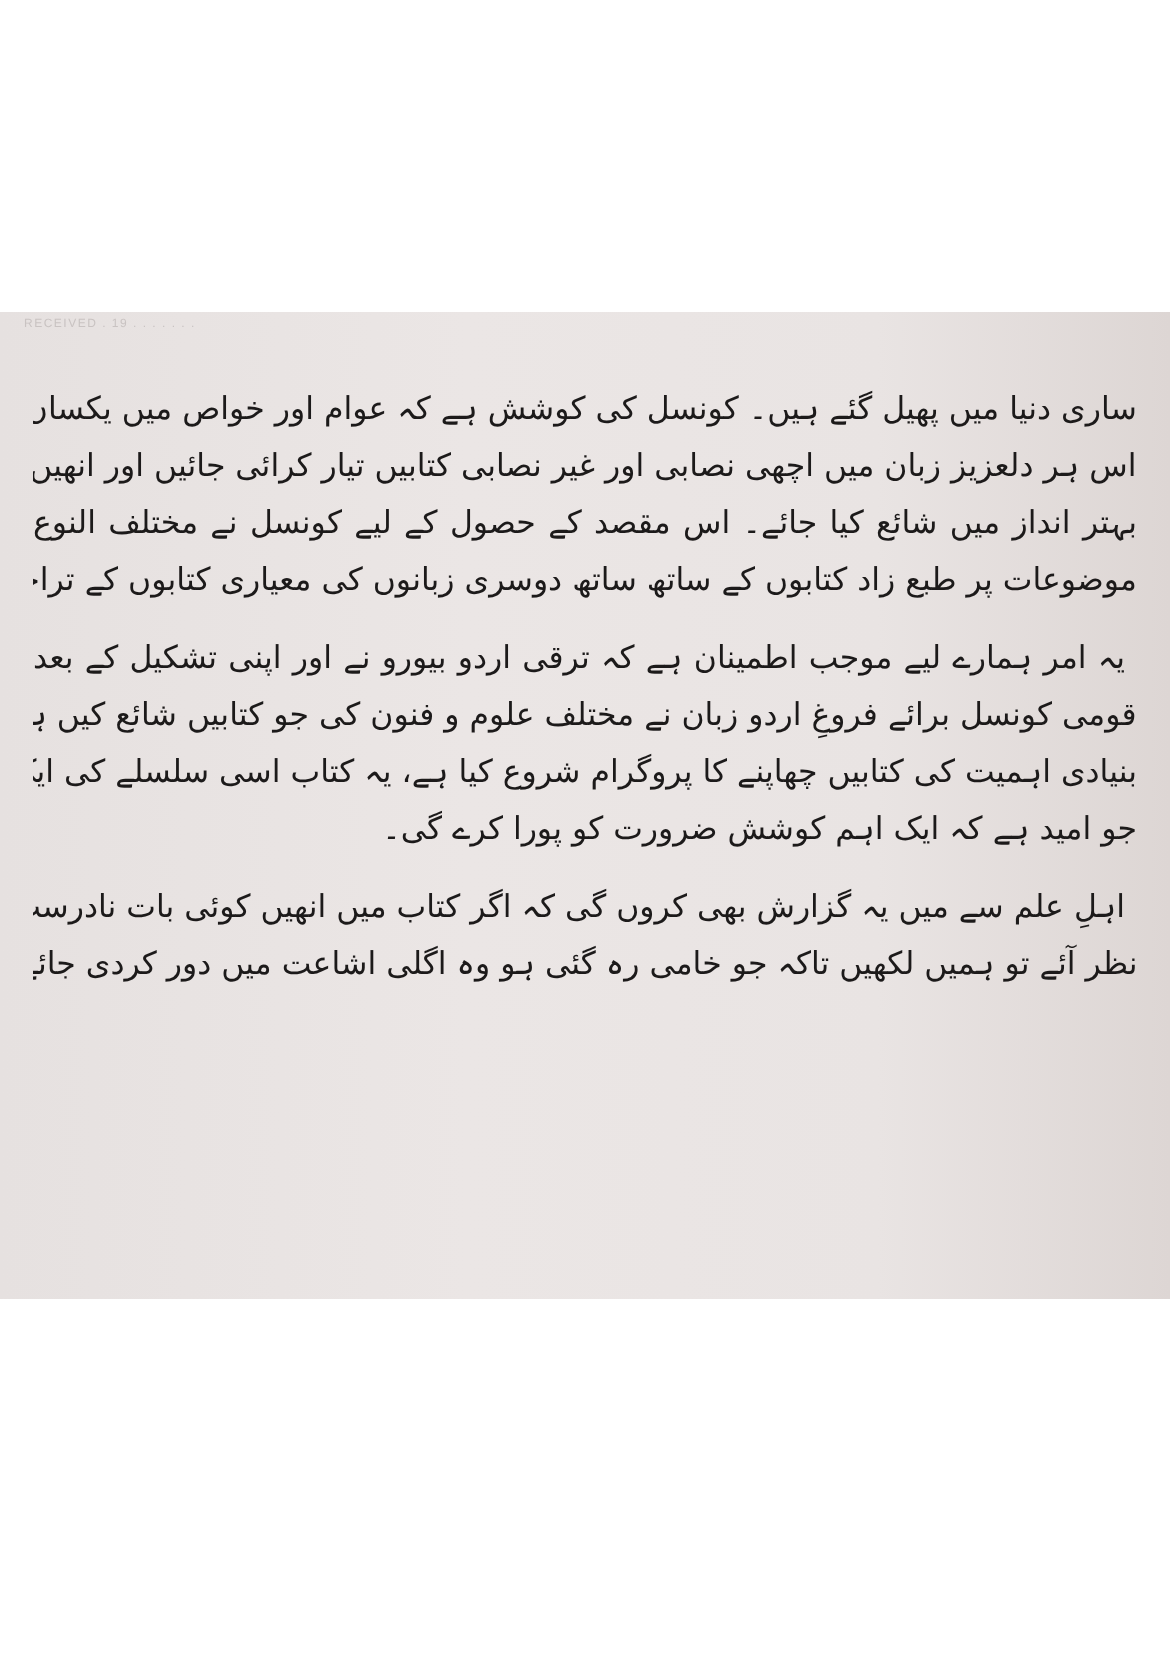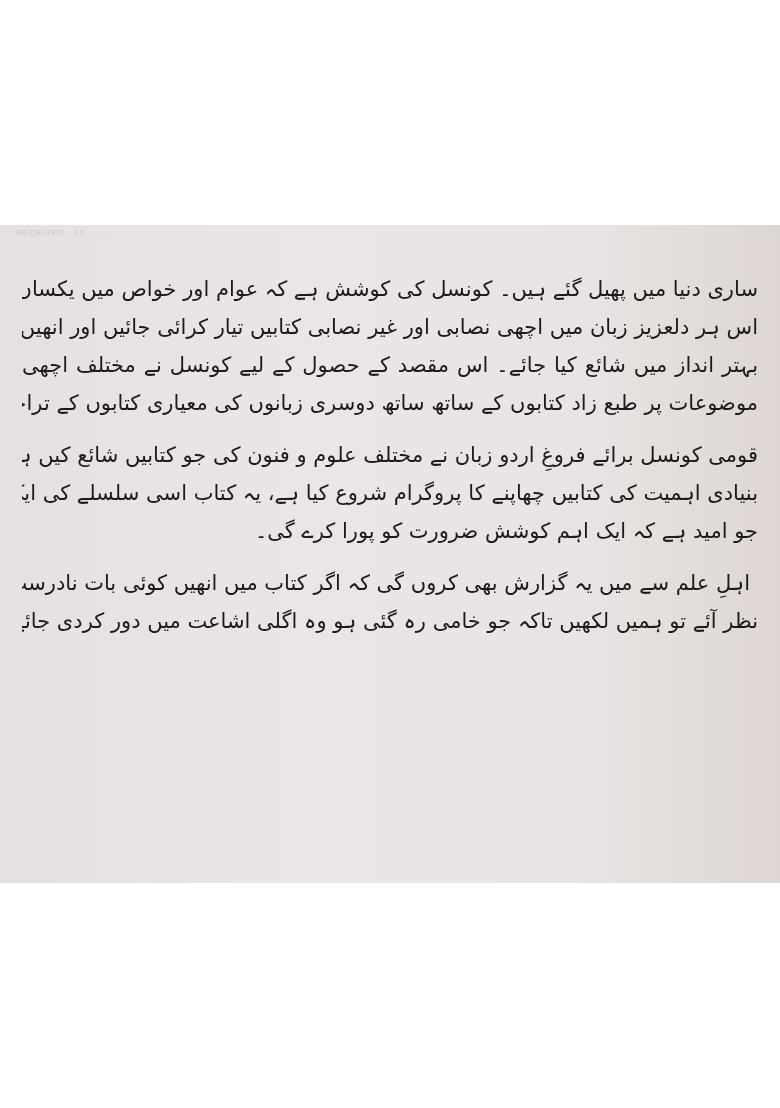--- a/index.html
+++ b/index.html
@@ -9,21 +9,21 @@
     }
     body {
       width: 780px;
       height: 1108px;
       position: relative;
       overflow: hidden;
     }
     .paper {
       position: absolute;
       left: 0;
-      top: 225px;
+      top: 208px;
       width: 780px;
       height: 658px;
       background: linear-gradient(90deg, #e6e1e0 0%, #ebe6e5 40%, #e9e4e3 75%, #ddd6d4 100%);
       box-sizing: border-box;
     }
     .bleed-header {
       position: absolute;
       left: 16px;
       top: 3px;
       width: 300px;
@@ -69,27 +69,28 @@
 <body>
 
 <div class="paper">
   <div class="bleed-header">RECEIVED . 19 . . . . . . .</div>
 
   <div class="text-block">
 
     <div>
       <div class="line">ساری دنیا میں پھیل گئے ہیں۔ کونسل کی کوشش ہے کہ عوام اور خواص میں یکساں مقبول</div>
       <div class="line">اس ہر دلعزیز زبان میں اچھی نصابی اور غیر نصابی کتابیں تیار کرائی جائیں اور انھیں بہتر سے</div>
-      <div class="line">بہتر انداز میں شائع کیا جائے۔ اس مقصد کے حصول کے لیے کونسل نے مختلف اچھی</div>
+      <div class="line">بہتر انداز میں شائع کیا جائے۔ اس مقصد کے حصول کے لیے کونسل نے مختلف النوع</div>
       <div class="line">موضوعات پر طبع زاد کتابوں کے ساتھ ساتھ دوسری زبانوں کی معیاری کتابوں کے تراجم کی</div>
     </div>
 
     <div class="para-gap"></div>
 
     <div>
+      <div class="line indent">یہ امر ہمارے لیے موجب اطمینان ہے کہ ترقی اردو بیورو نے اور اپنی تشکیل کے بعد</div>
       <div class="line">قومی کونسل برائے فروغِ اردو زبان نے مختلف علوم و فنون کی جو کتابیں شائع کیں ہیں، اردو</div>
       <div class="line">بنیادی اہمیت کی کتابیں چھاپنے کا پروگرام شروع کیا ہے، یہ کتاب اسی سلسلے کی ایک کڑی ہے</div>
       <div class="line last">جو امید ہے کہ ایک اہم کوشش ضرورت کو پورا کرے گی۔</div>
     </div>
 
     <div class="para-gap"></div>
 
     <div>
       <div class="line indent">اہلِ علم سے میں یہ گزارش بھی کروں گی کہ اگر کتاب میں انھیں کوئی بات نادرست</div>
       <div class="line last">نظر آئے تو ہمیں لکھیں تاکہ جو خامی رہ گئی ہو وہ اگلی اشاعت میں دور کردی جائے۔</div>

